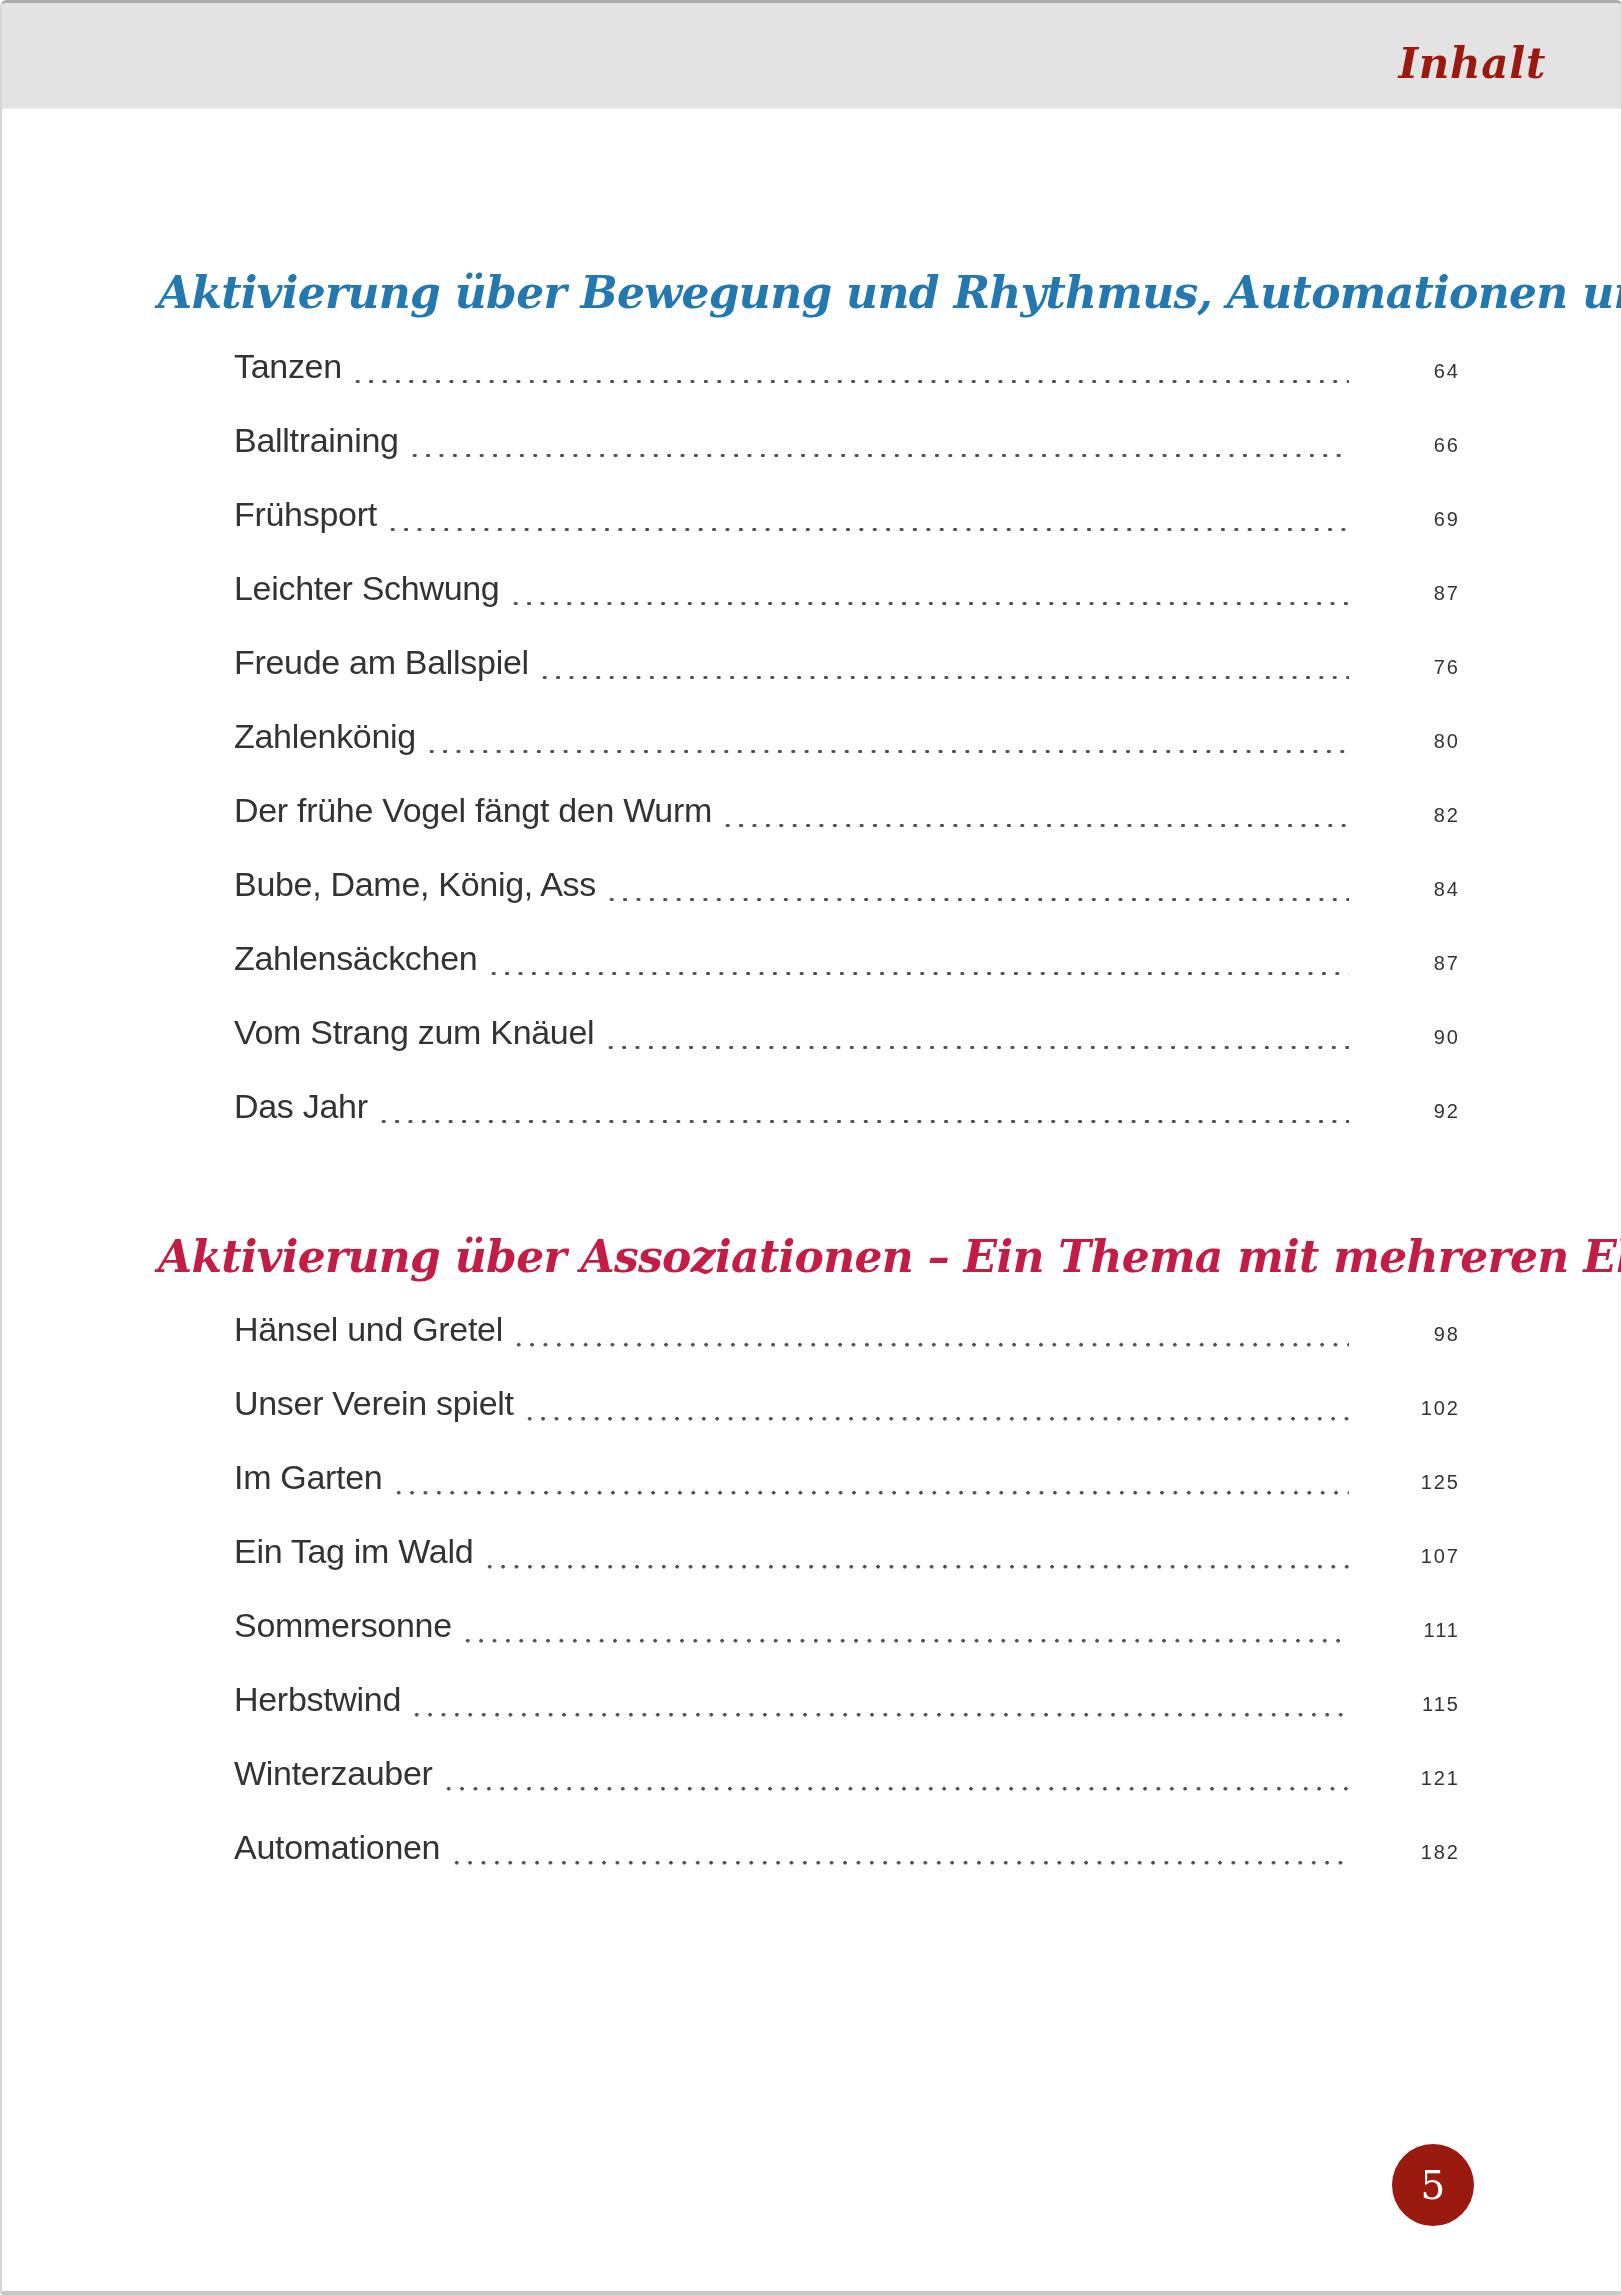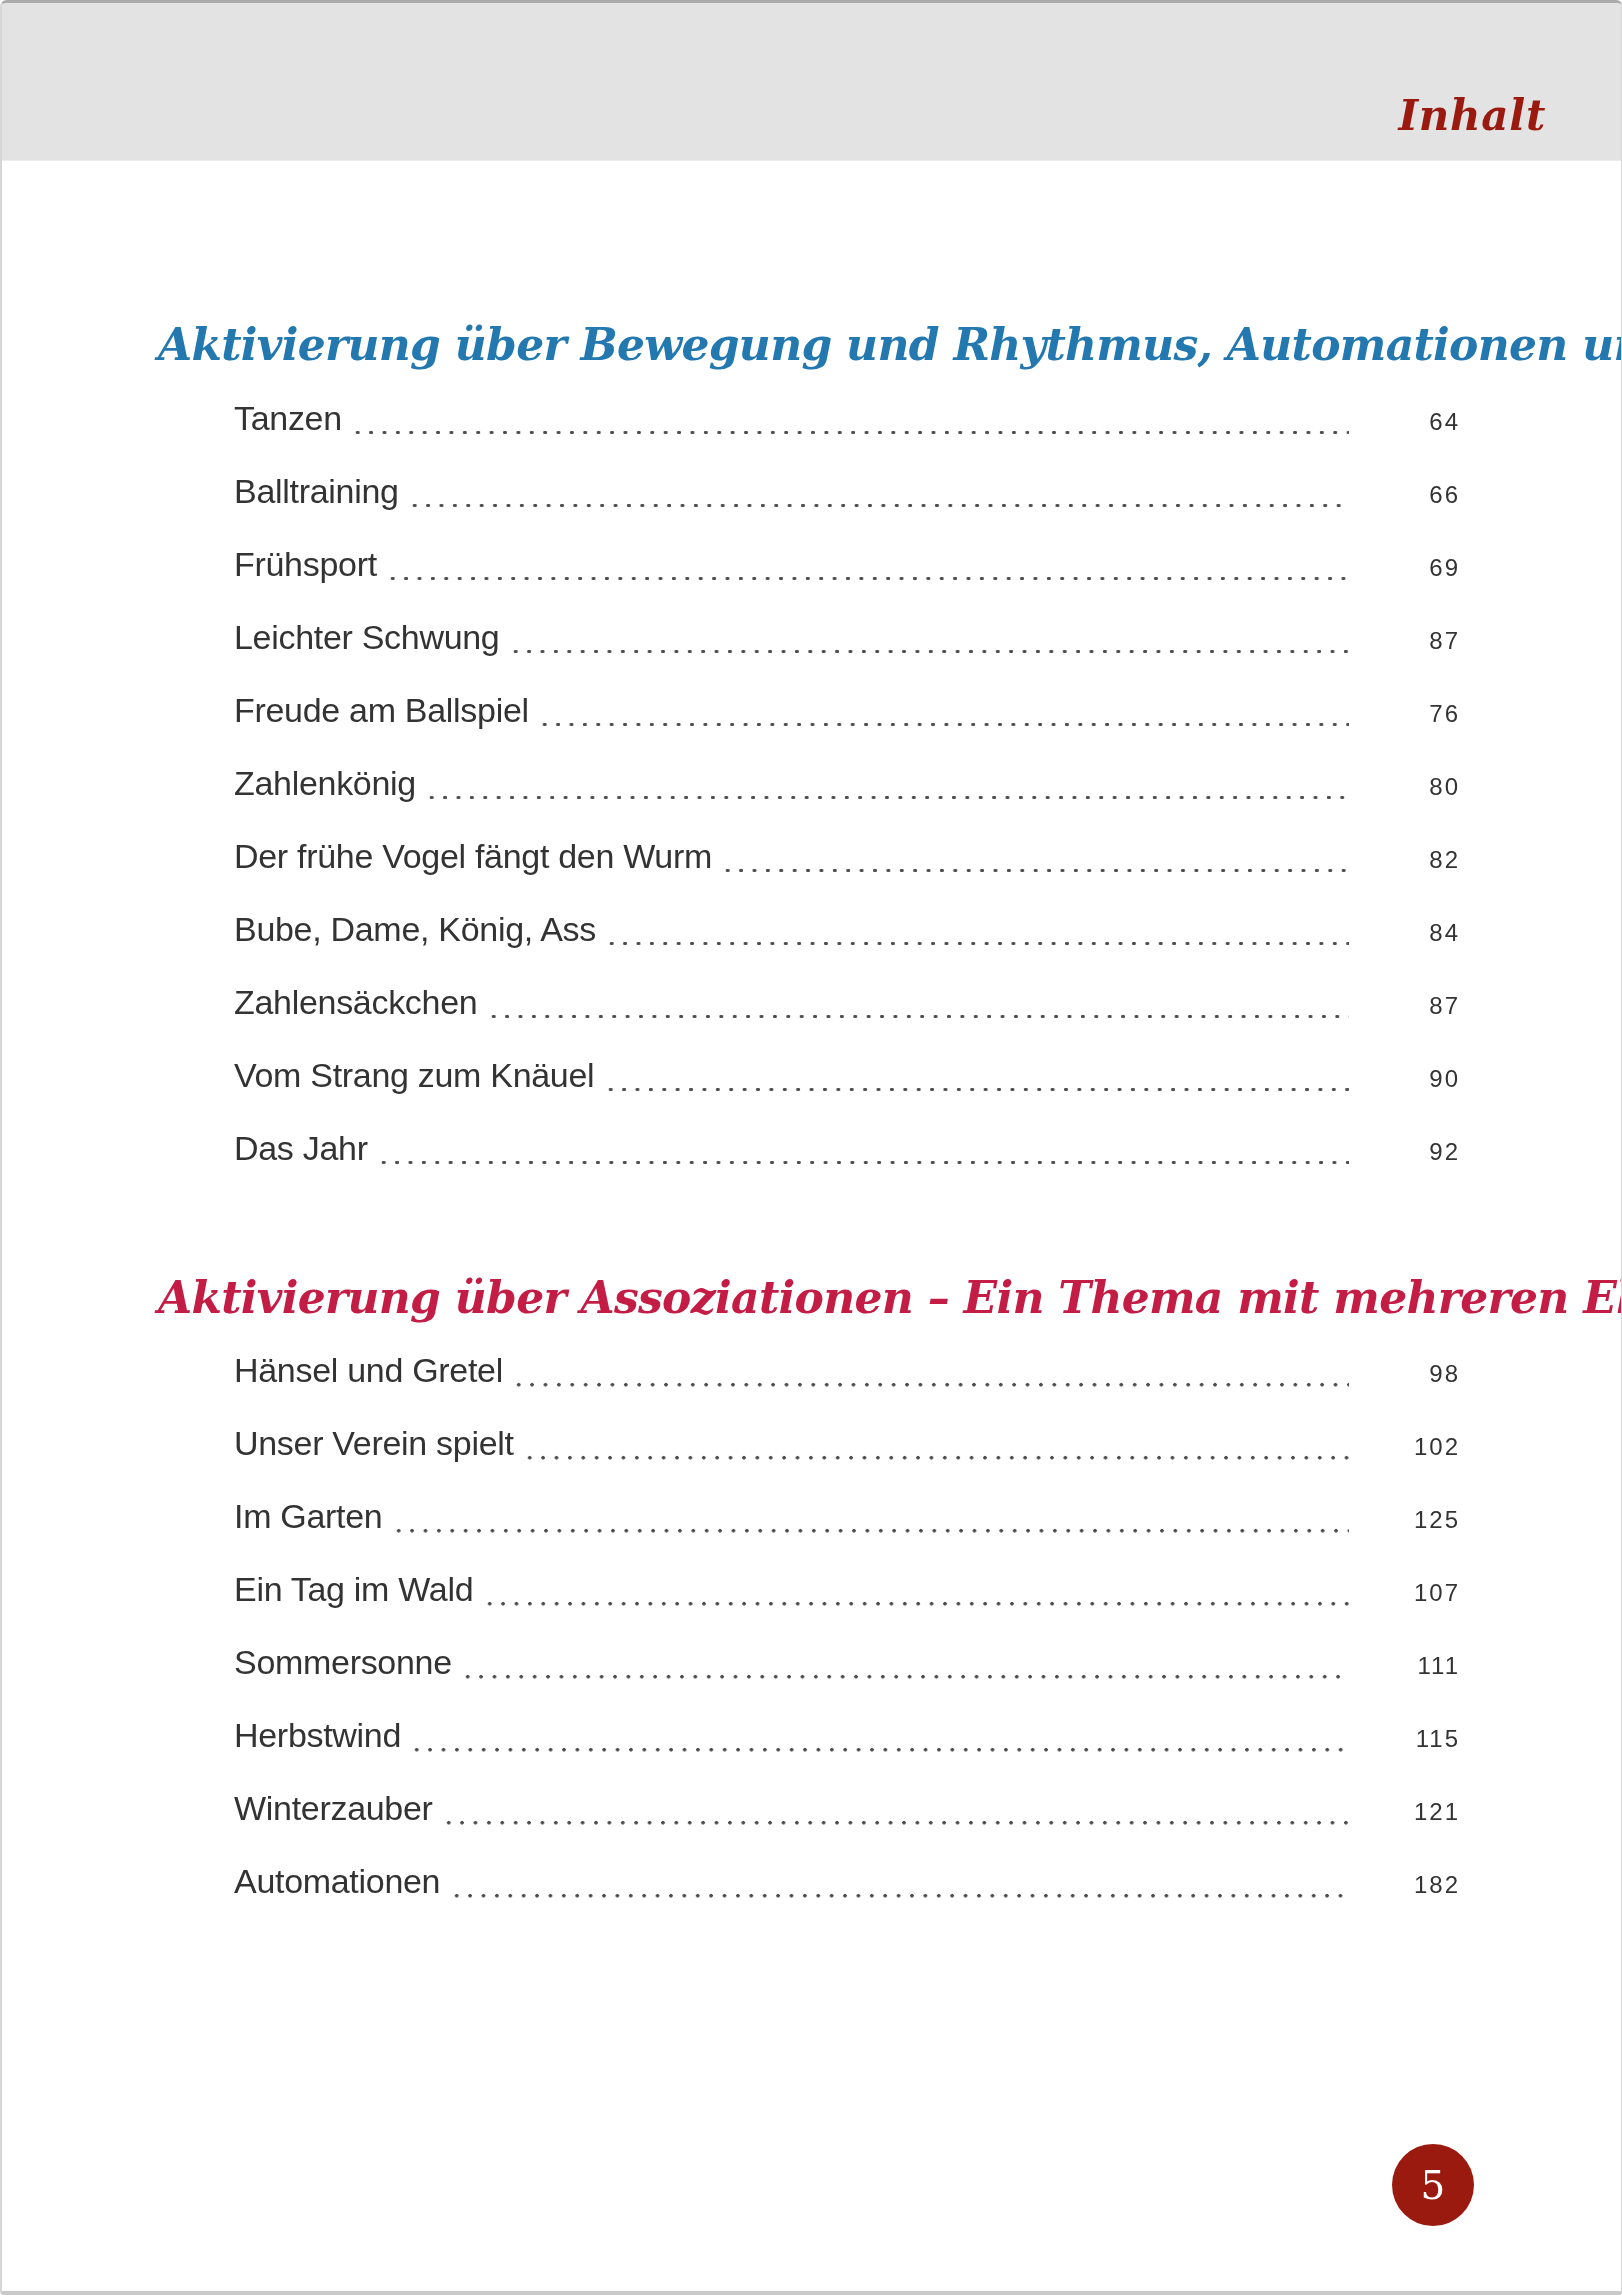--- a/index.html
+++ b/index.html
@@ -11,21 +11,21 @@
     border-top:3.4px solid #ababab;
     border-left:2px solid #d6d6d6;
     border-right:2px solid #d6d6d6;
     border-bottom:4.7px solid #c9c9c9;
     border-radius:6.7px 6.7px 4px 4px;
     box-sizing:border-box;
     overflow:hidden;
   }
 
   .header-band{
-    height:158px;
+    height:106px;
     background:var(--header-bg,#e3e3e3);
     display:flex;
     align-items:flex-end;
     justify-content:flex-end;
     padding:0 75px 23px 0;
     box-sizing:border-box;
     border-bottom:1.3px solid #ededed;
   }
   .header-title{
     font-family:"DejaVu Serif",serif;
@@ -74,21 +74,21 @@
     margin:0 17.4px 5.4px 9.4px;
     background-image:radial-gradient(circle,var(--dots,#4d4d4d) 1.7px,transparent 2px);
     background-size:13.4px 5.4px;
     background-repeat:repeat-x;
     background-position:left center;
   }
   .toc-page{
     width:94px;
     text-align:right;
     letter-spacing:2px;
-    font-size:24px;
+    font-size:20px;
     white-space:nowrap;
   }
 
   .page-badge{
     position:absolute;
     left:1390px;
     top:2141px;
     width:82px;
     height:82px;
     border-radius:50%;

